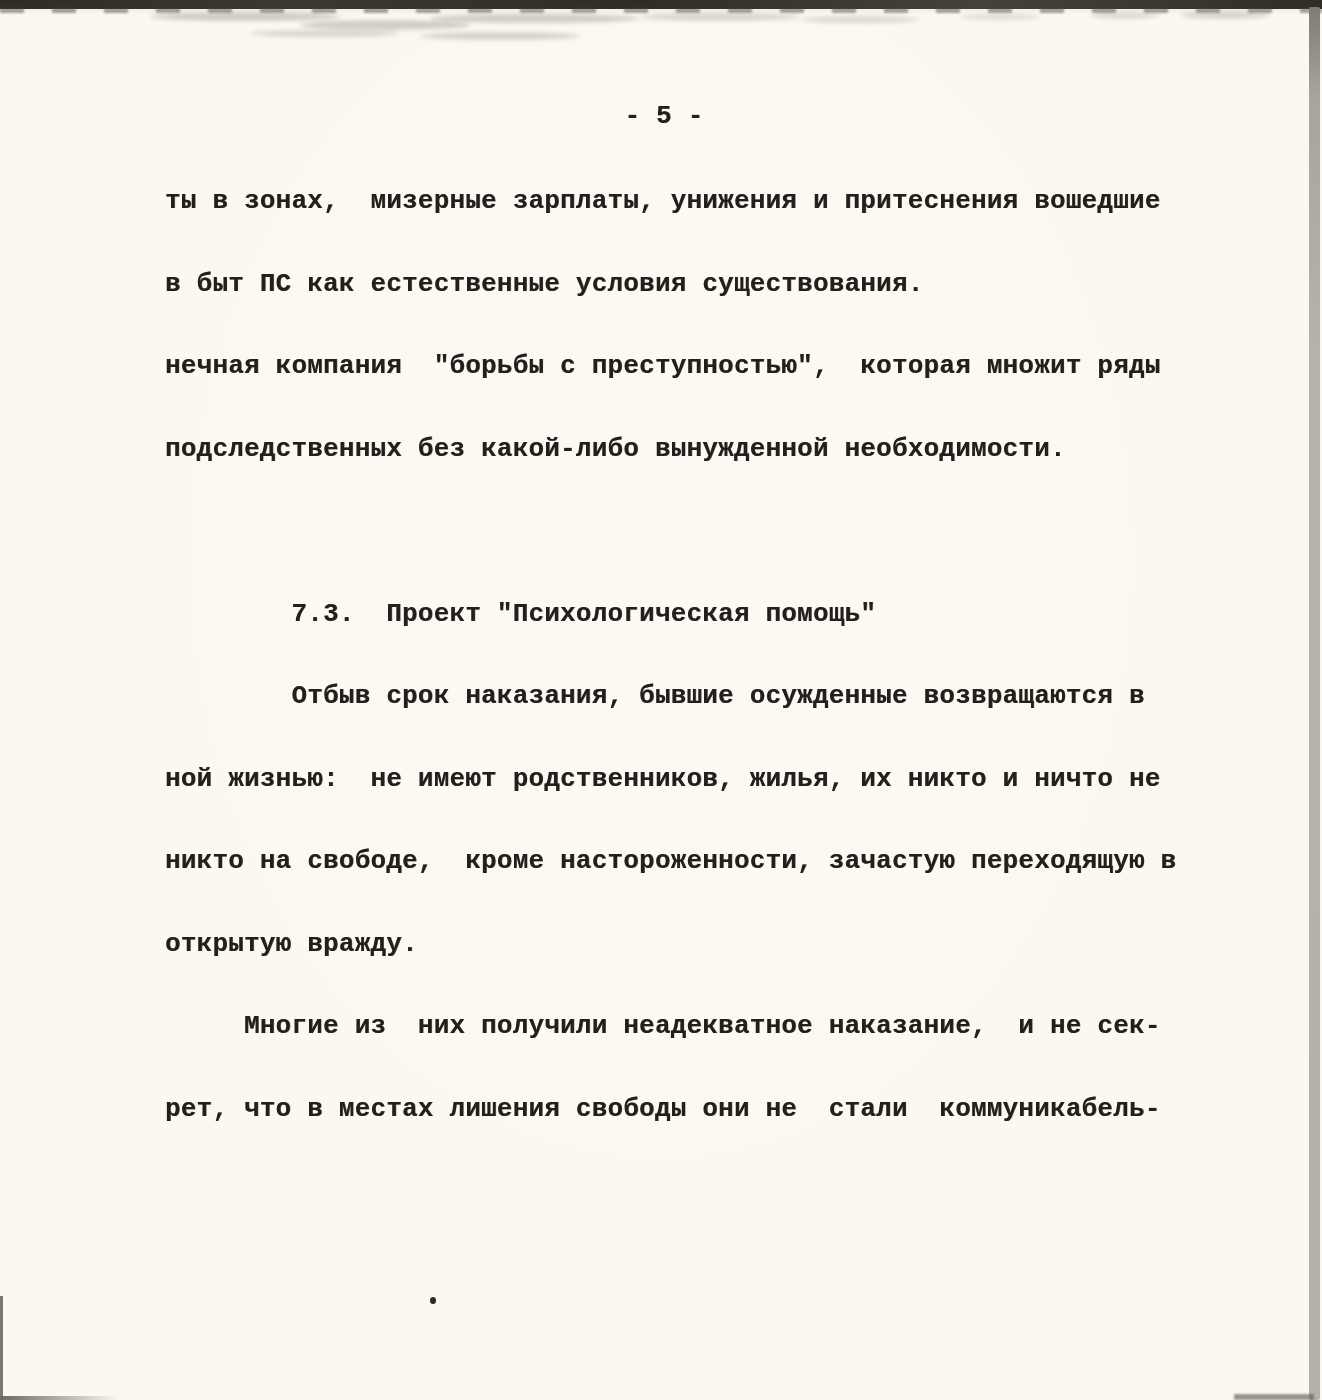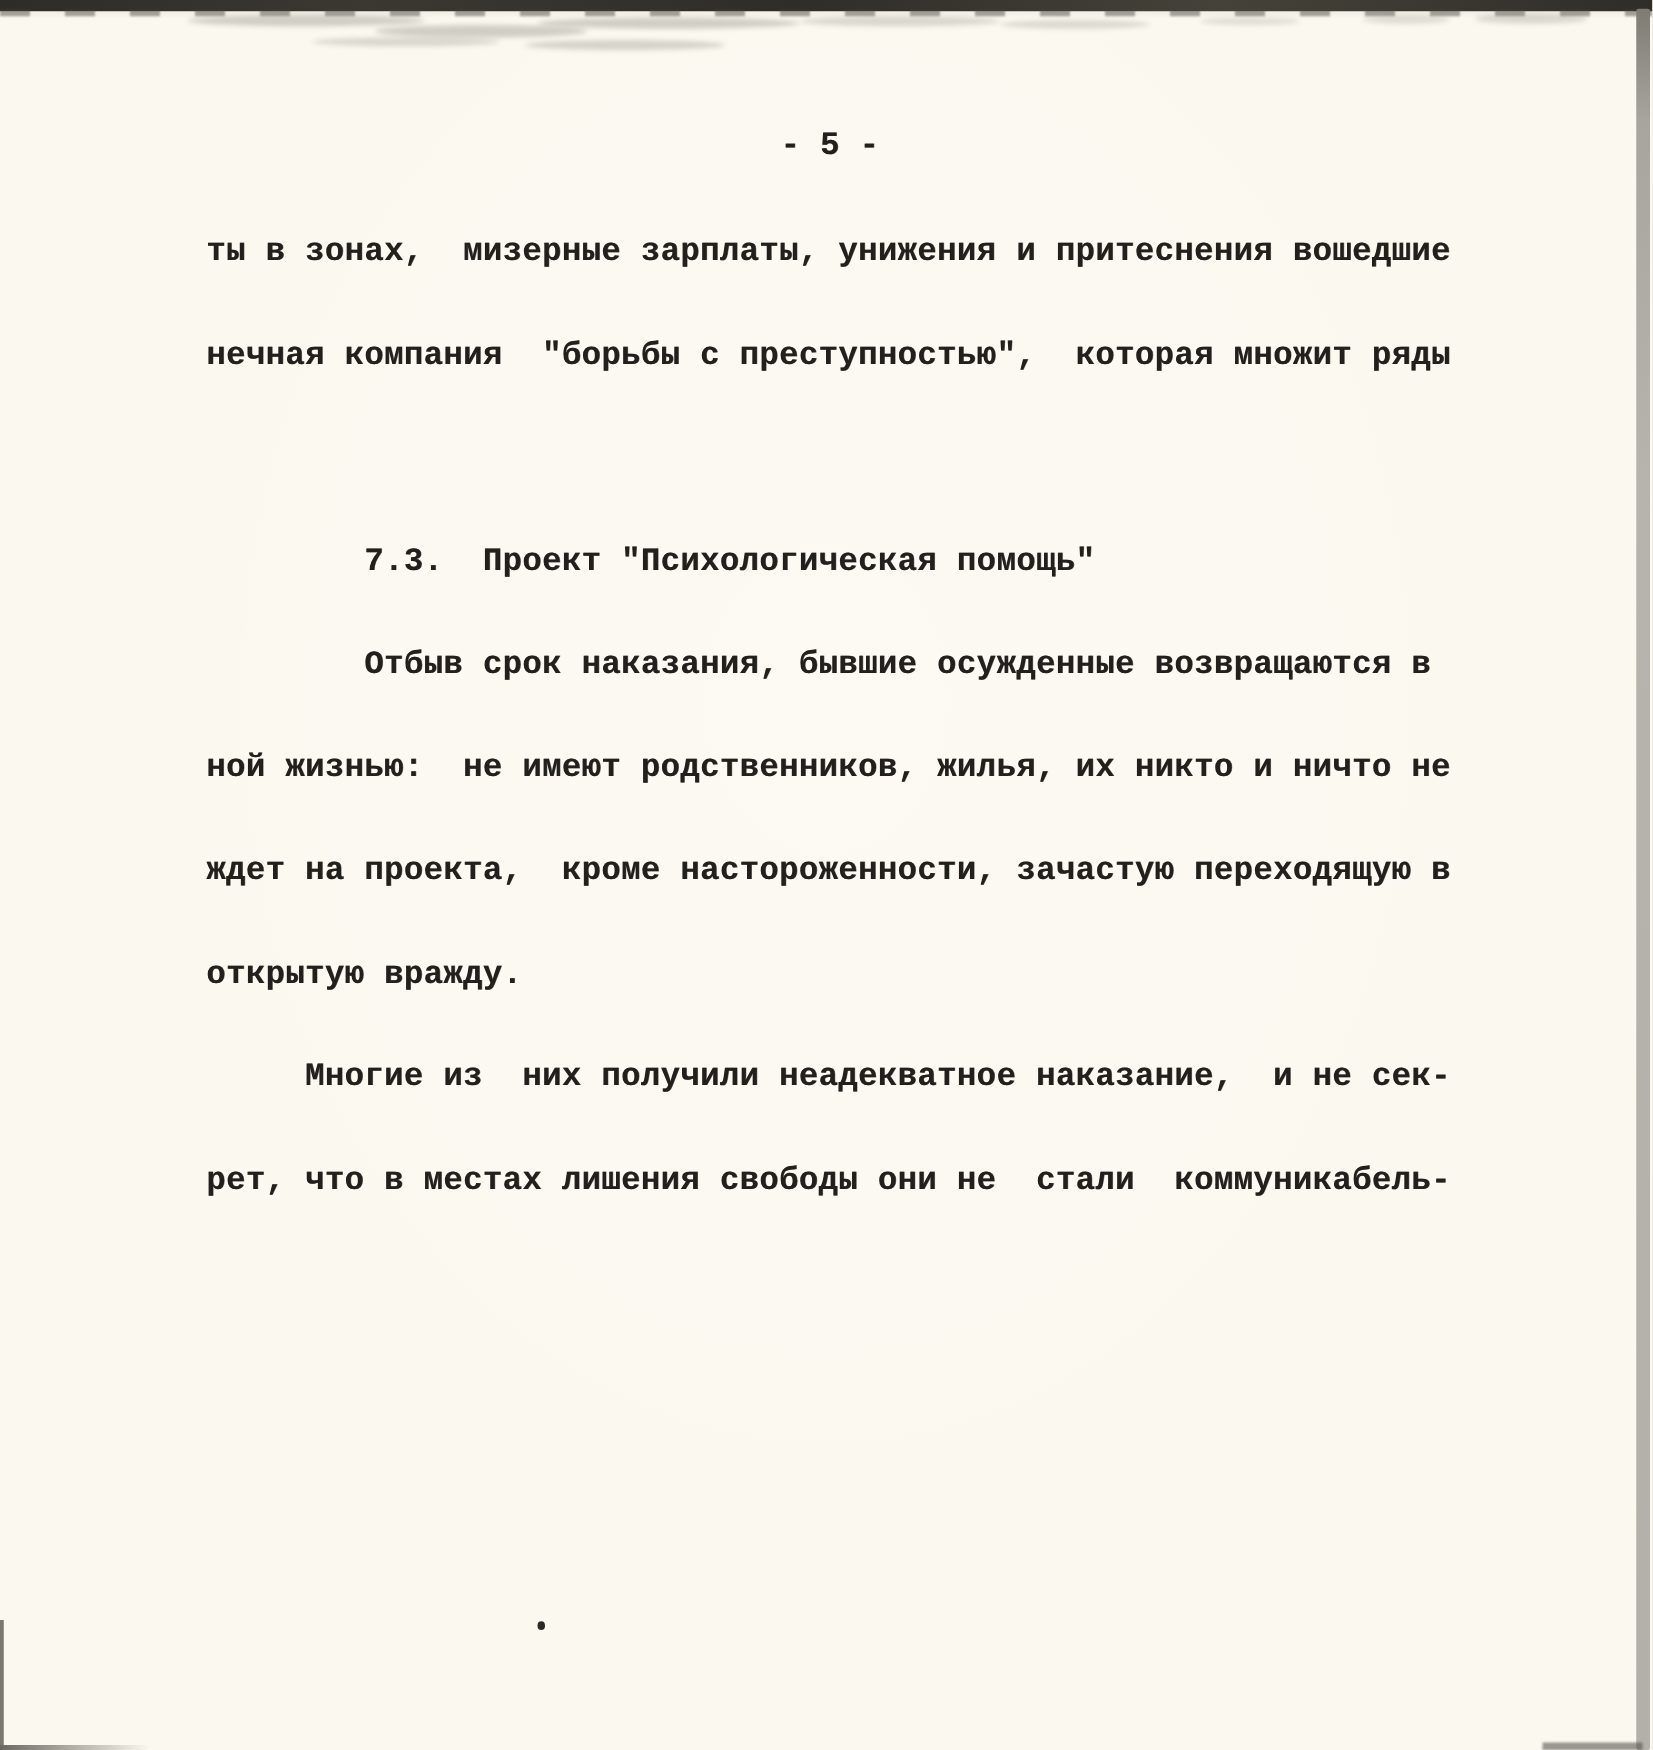--- a/index.html
+++ b/index.html
@@ -82,26 +82,28 @@
   <div class="edgestrip"></div>
   <div class="edgeleft"></div>
   <div class="bottomleft-mark"></div>
   <div class="bottomright-mark"></div>
   <div class="speck"></div>
 
   <div class="pagenum">- 5 -</div>
 
   <div class="text">
     <div class="ln">ты в зонах,  мизерные зарплаты, унижения и притеснения вошедшие</div>
+    <div class="ln">в быт ПС как естественные условия существования.</div>
     <div class="ln">нечная компания  "борьбы с преступностью",  которая множит ряды</div>
+    <div class="ln">подследственных без какой-либо вынужденной необходимости.</div>
     <div class="ln"></div>
     <div class="ln">        7.3.  Проект "Психологическая помощь"</div>
     <div class="ln">        Отбыв срок наказания, бывшие осужденные возвращаются в</div>
     <div class="ln">ной жизнью:  не имеют родственников, жилья, их никто и ничто не</div>
-    <div class="ln">ждет на проекта,  кроме настороженности, зачастую переходящую в</div>
+    <div class="ln">никто на свободе,  кроме настороженности, зачастую переходящую в</div>
     <div class="ln">открытую вражду.</div>
     <div class="ln">     Многие из  них получили неадекватное наказание,  и не сек-</div>
     <div class="ln">рет, что в местах лишения свободы они не  стали  коммуникабель-</div>
     
     
     
     
     
     
     

